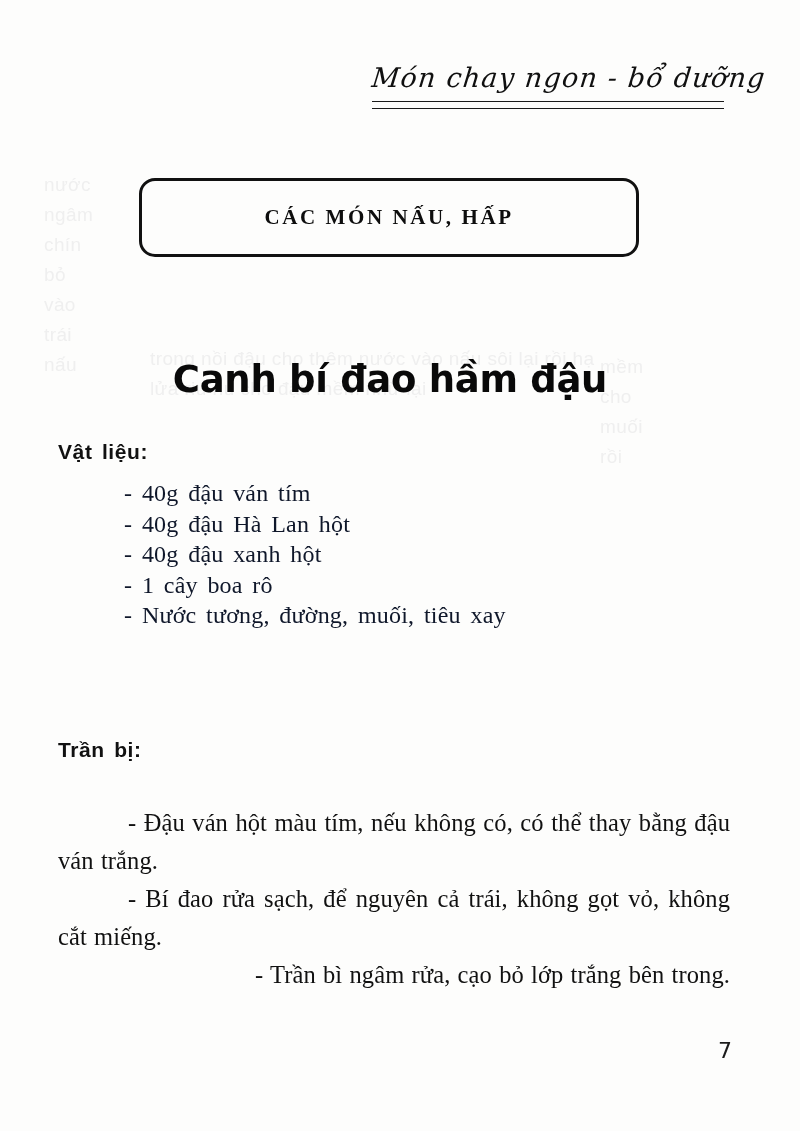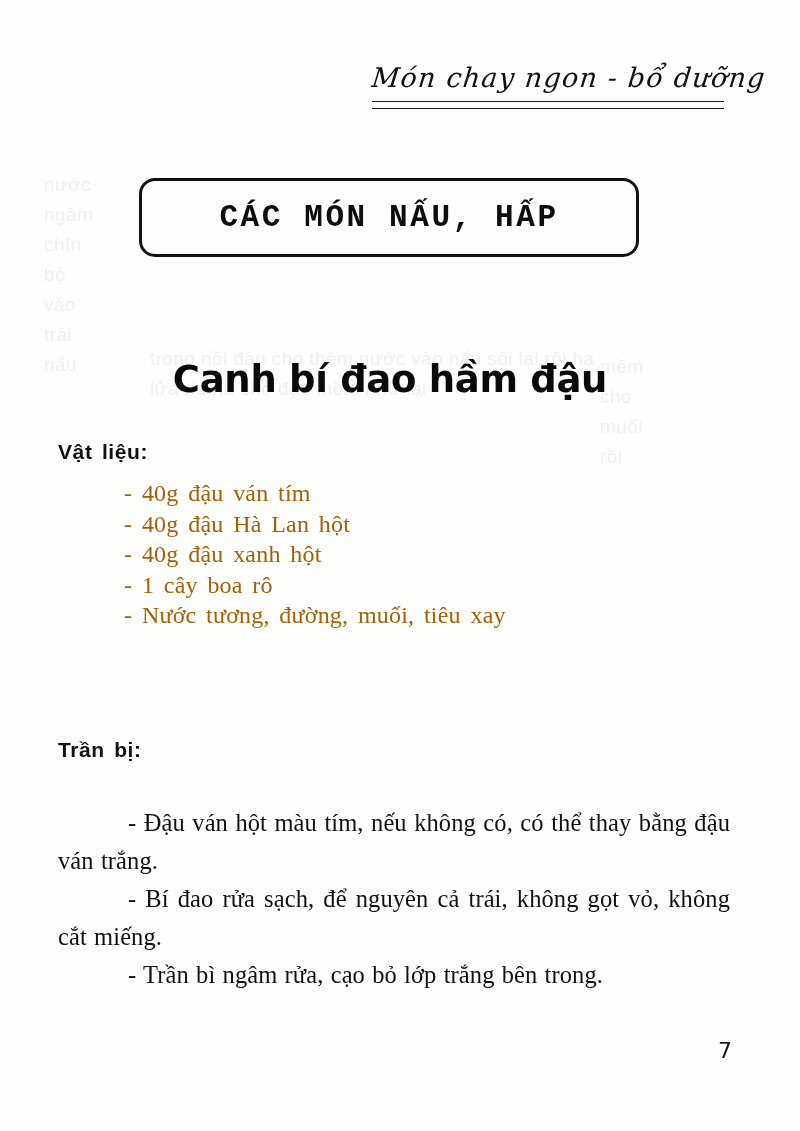--- a/index.html
+++ b/index.html
@@ -70,22 +70,22 @@
     width: 500px;
     height: 79px;
     border: 3px solid #111111;
     border-radius: 16px;
     box-sizing: border-box;
     display: flex;
     align-items: center;
     justify-content: center;
   }
   #section-box-label {
-    font-family: Liberation Mono, monospace;
-    font-size: 31px;
+    font-family: Liberation Serif, serif;
+    font-size: 21px;
     font-weight: 700;
     letter-spacing: 2.6px;
     color: #0d0d0d;
     white-space: nowrap;
   }
 
   
   #recipe-title {
     position: absolute;
     left: 0;
@@ -122,21 +122,21 @@
     list-style: none;
     margin: 0;
     padding: 0;
   }
   #ingredient-list li {
     font-family: "Liberation Serif", "DejaVu Serif", serif;
     font-size: 24px;
     line-height: 30.5px;
     letter-spacing: 0.2px;
     word-spacing: 3.5px;
-    color: #a16207;
+    color: #0f172a;
     white-space: nowrap;
   }
 
   
   #prep-paragraphs {
     position: absolute;
     left: 58px;
     top: 804px;
     width: 672px;
   }
@@ -144,21 +144,21 @@
     margin: 0;
     text-indent: 70px;
     text-align: justify;
     font-family: "Liberation Serif", "DejaVu Serif", serif;
     font-size: 24.5px;
     line-height: 38px;
     letter-spacing: 0.1px;
     word-spacing: 1px;
     color: #111111;
   }
-  #prep-paragraphs p:last-child { text-align: left; }
+  #prep-paragraphs p:last-child { text-align: right; }
 
   
   #page-number {
     position: absolute;
     right: 68px;
     top: 1038px;
     font-family: "DejaVu Sans", "Liberation Sans", sans-serif;
     font-size: 22px;
     color: #1b1b1b;
   }

